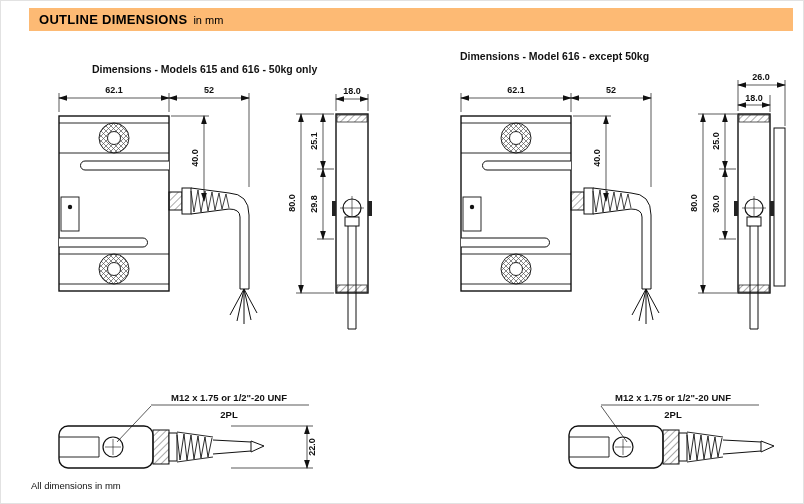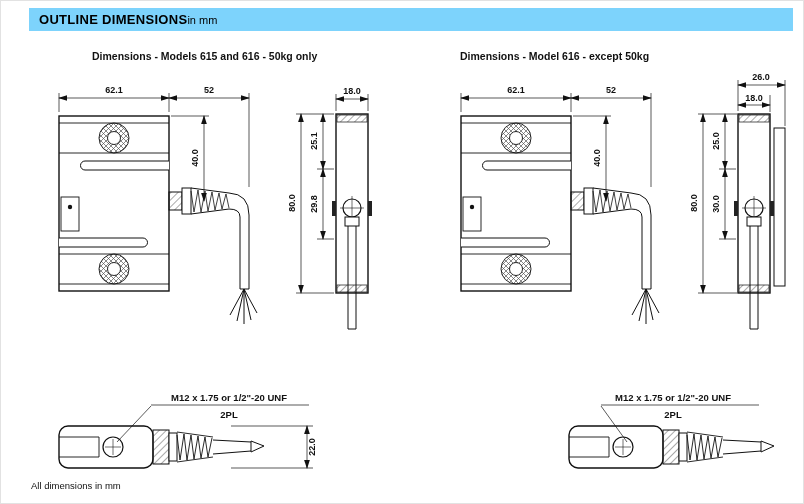--- a/index.html
+++ b/index.html
@@ -3,27 +3,27 @@
 <meta charset="utf-8">
 <style>
   html,body { margin:0; padding:0; background:#ffffff; }
   .page {
     position:relative; width:804px; height:504px; background:#fff;
     font-family:"Liberation Sans", sans-serif; overflow:hidden;
     border:1px solid #e2e2e2; box-sizing:border-box;
   }
   .banner {
     position:absolute; left:28px; top:7px; width:764px; height:23px;
-    background:#7dd3fc; display:flex; align-items:center; padding-left:10px;
+    background:#fdba74; display:flex; align-items:center; padding-left:10px;
     box-sizing:border-box;
   }
   .banner .title { font-weight:bold; font-size:13px; color:#000; letter-spacing:.3px; }
-  .banner .units { font-size:11px; color:#000; }
+  .banner .units { font-size:11px; color:#000; margin-left:6px; }
   .sec-title { position:absolute; font-weight:bold; font-size:10.5px; color:#111; white-space:nowrap; }
-  .sec-left  { left:47px;  top:49px;padding-left:44px; }
+  .sec-left  { left:47px;  top:62px;padding-left:44px; }
   .sec-right { left:459px; top:49px; }
   .footer { position:absolute; left:30px; top:479px; font-weight:normal; font-size:9.5px; color:#111; }
   svg.canvas { position:absolute; left:0; top:0; }
   .d { font-family:"Liberation Sans",sans-serif; font-size:9px; font-weight:bold; fill:#111; text-anchor:middle; }
   .t { font-family:"Liberation Sans",sans-serif; font-size:9.5px; font-weight:bold; fill:#111; text-anchor:middle; }
 </style>
 </head>
 <body>
 
 <div class="page">

